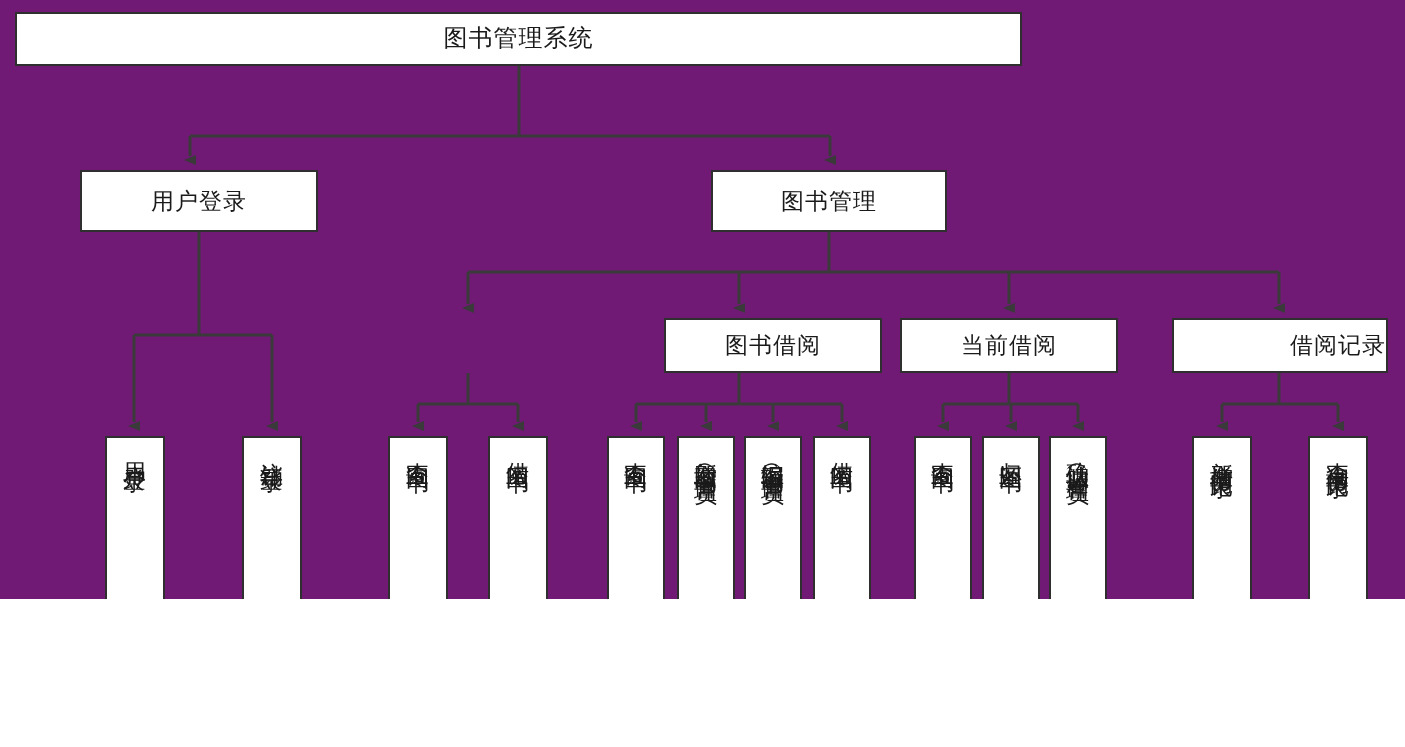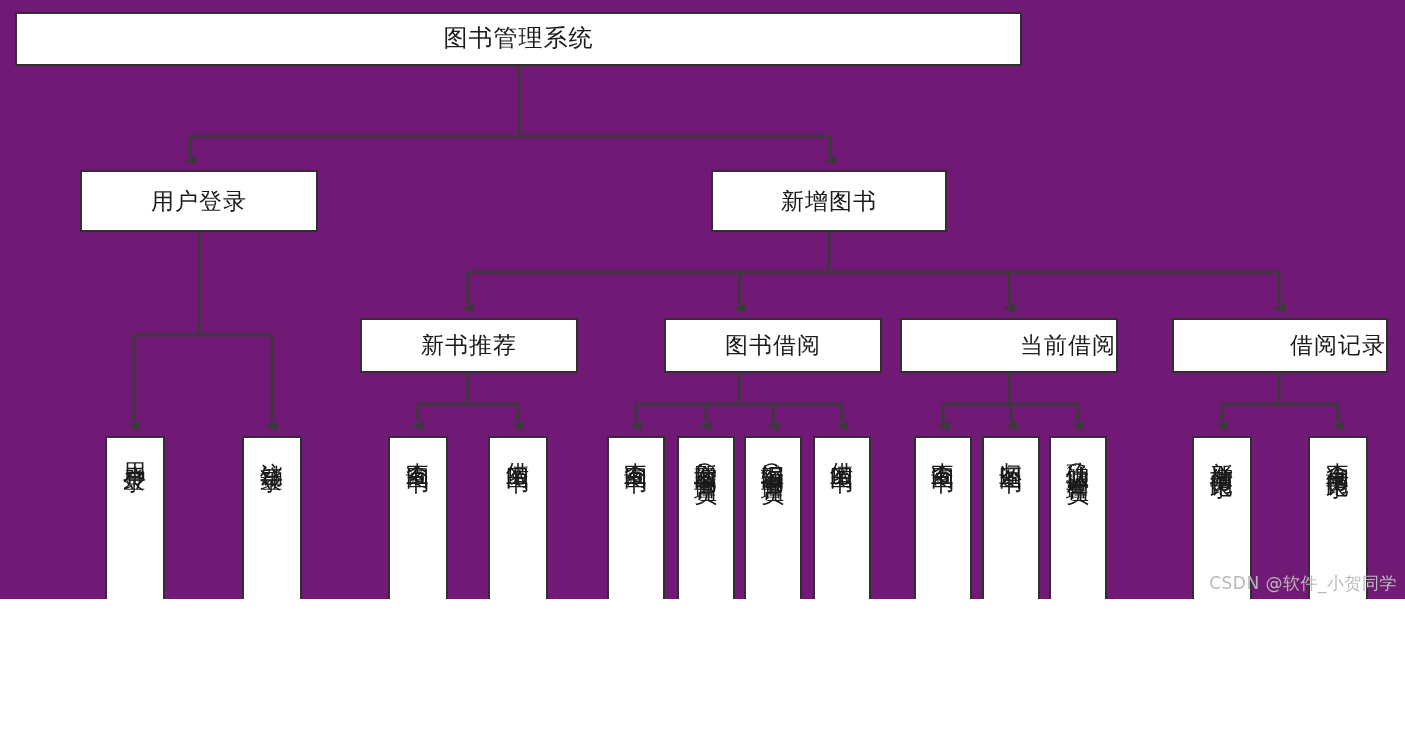--- a/index.html
+++ b/index.html
@@ -129,30 +129,27 @@
   </svg>
 
   <div class="node root horiz" style="left:15px; top:12px; width:1007px; height:54px;">
     <span class="label">图书管理系统</span>
   </div>
 
   <div class="node horiz" style="left:80px; top:170px; width:238px; height:62px;">
     <span class="label">用户登录</span>
   </div>
   <div class="node horiz" style="left:711px; top:170px; width:236px; height:62px;">
-    <span class="label">新增图书</span>
+    <span class="label">图书管理</span>
   </div>
 
-  <div class="node horiz" style="left:360px; top:318px; width:218px; height:55px;">
-    <span class="label">新书推荐</span>
-  </div>
   <div class="node horiz" style="left:632px; top:318px; width:218px; height:55px;margin-left:32px;">
     <span class="label">图书借阅</span>
   </div>
-  <div class="node horiz" style="left:900px; top:318px; width:218px; height:55px;justify-content:flex-end;">
+  <div class="node horiz" style="left:900px; top:318px; width:218px; height:55px;">
     <span class="label">当前借阅</span>
   </div>
   <div class="node horiz" style="left:1172px; top:318px; width:216px; height:55px;justify-content:flex-end;">
     <span class="label">借阅记录</span>
   </div>
 
   <div class="node vert" style="left:105px; top:436px; width:60px; height:297px;">
     <span class="label">用户登录</span>
   </div>
   <div class="node vert" style="left:242px; top:436px; width:60px; height:297px;">
@@ -189,15 +186,14 @@
     <span class="label">确认归还（管理员）</span>
   </div>
 
   <div class="node vert" style="left:1192px; top:436px; width:60px; height:297px;">
     <span class="label">新增借阅记录</span>
   </div>
   <div class="node vert" style="left:1308px; top:436px; width:60px; height:297px;">
     <span class="label">查询借阅记录</span>
   </div>
 
-  <div class="watermark">CSDN @软件_小贺同学</div>
 
 </div>
 
 </body></html>

